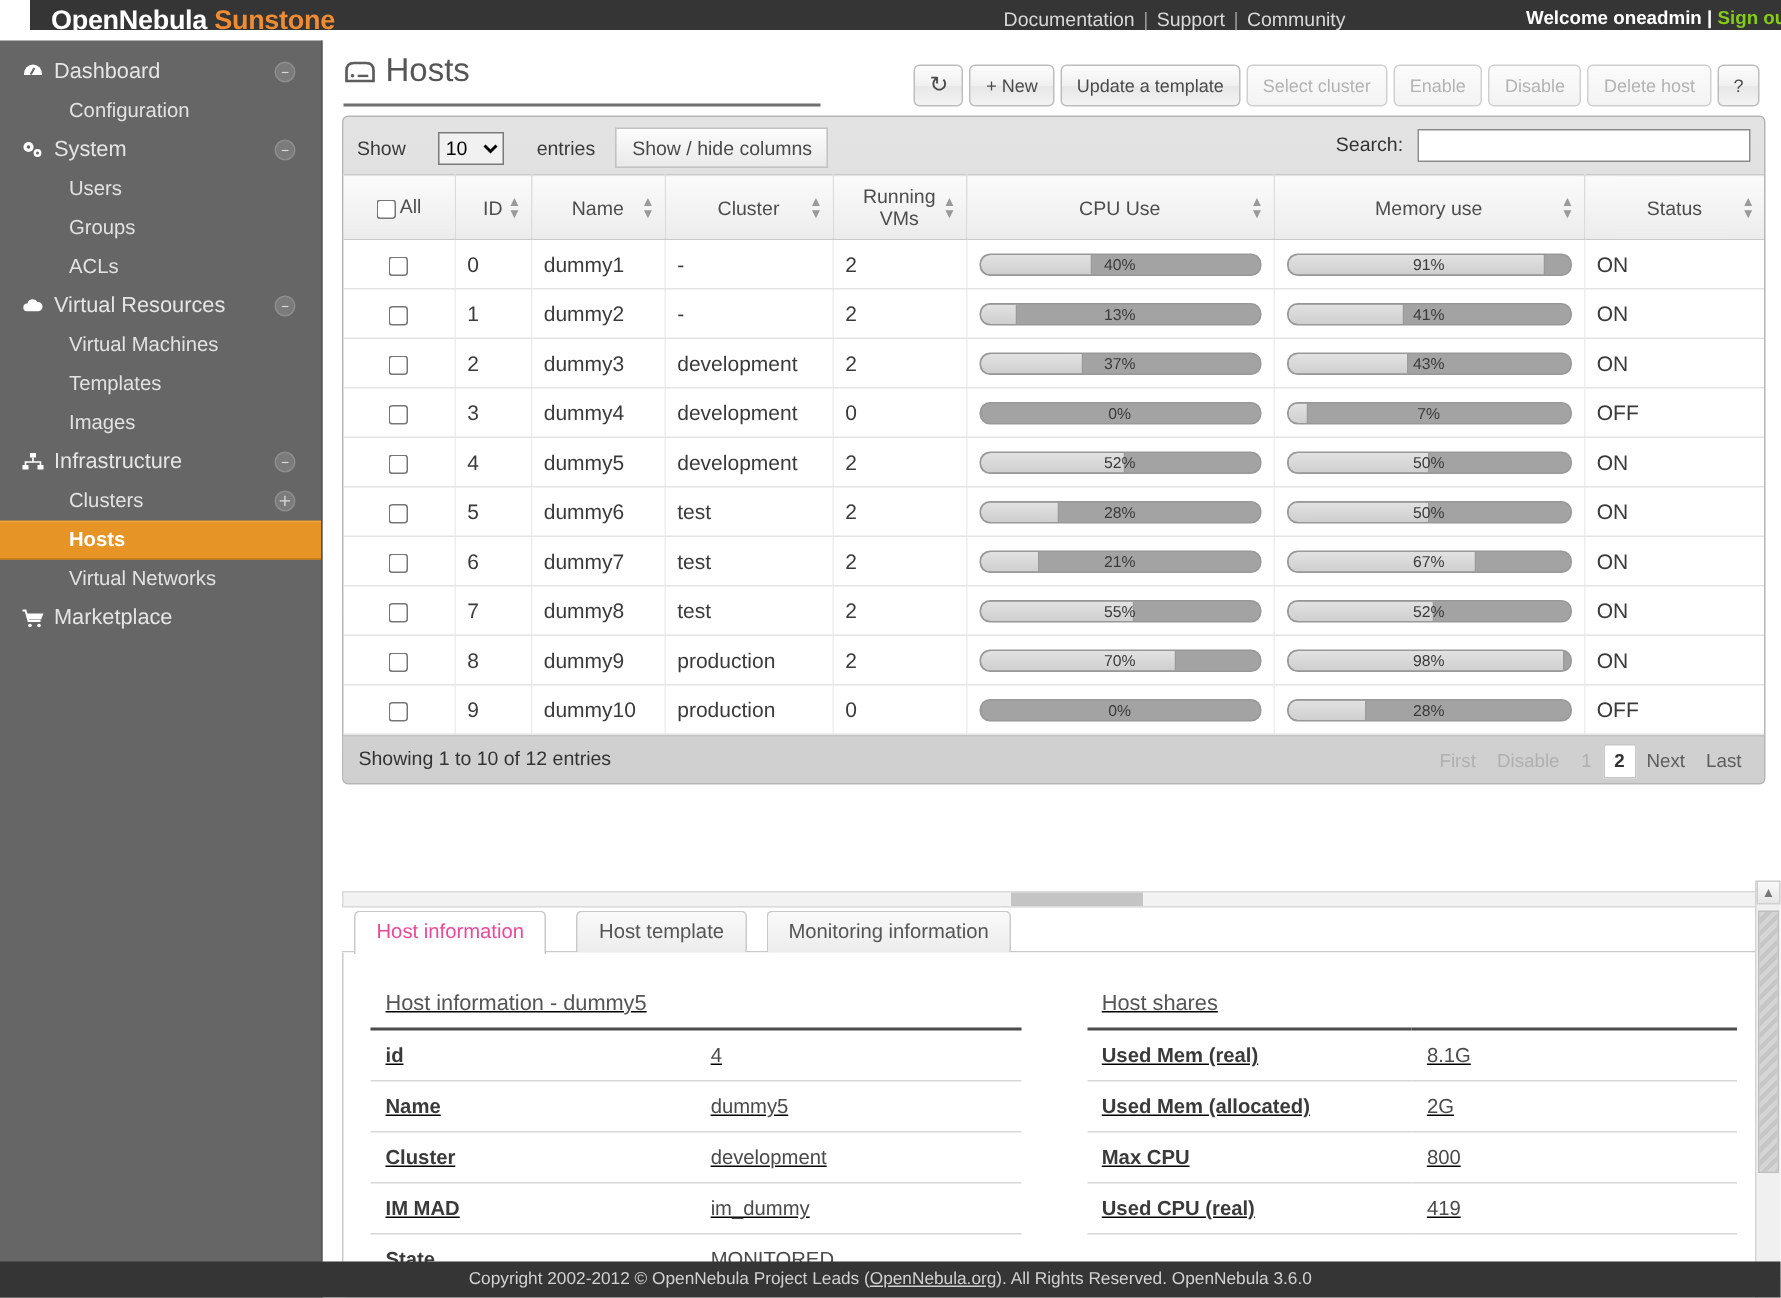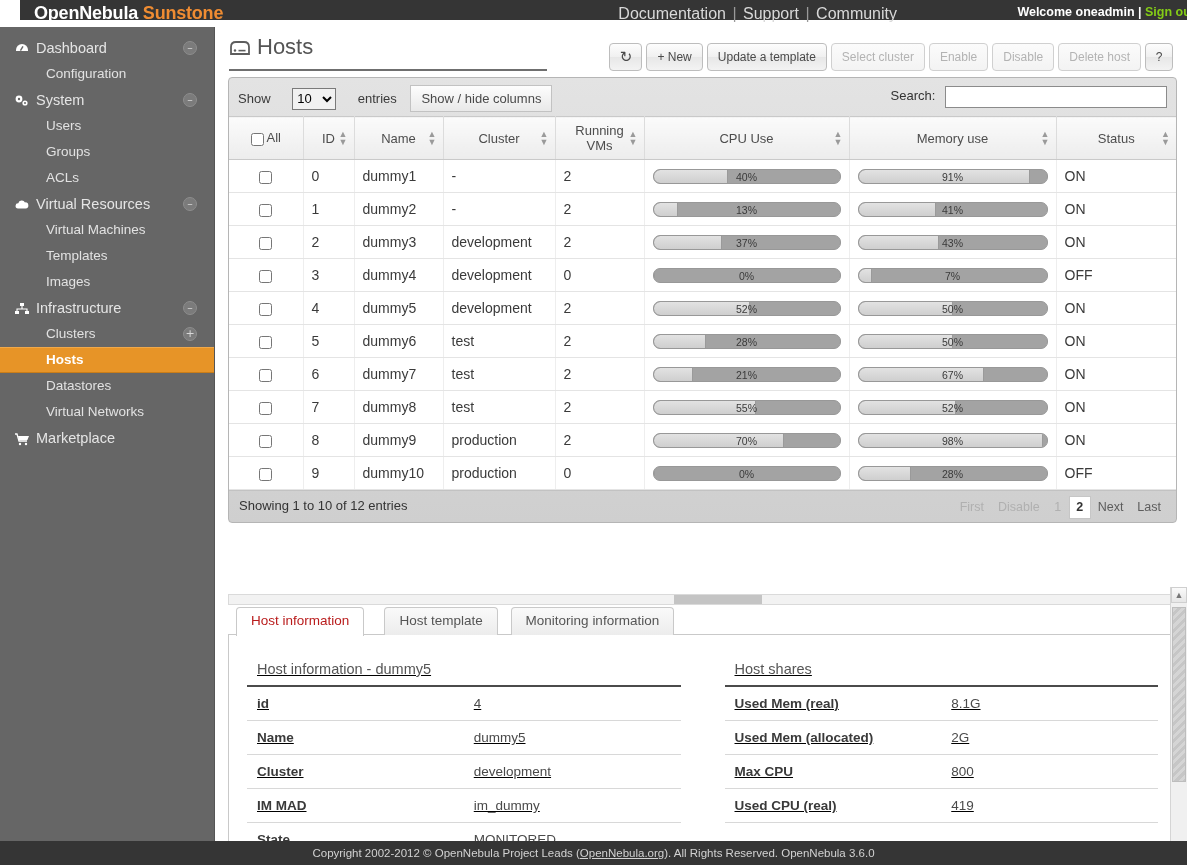--- a/index.html
+++ b/index.html
@@ -21,21 +21,21 @@
     margin-left: 20px;
   }
   .logo {
     position: absolute; left: 14px; top: 3px;
     font-size: 18px; font-weight: bold;
     letter-spacing: -0.2px;
   }
   .logo .sun { color: #ef8c32; }
   .topnav {
     position: absolute; right: 310px; top: 5px;
-    font-size: 16px; color: #d9d9d9;
+    font-size: 13px; color: #d9d9d9;
   }
   .topnav a { color: #d9d9d9; text-decoration: none; }
   .topnav .sep { color: #9a9a9a; padding: 0 2px; }
   .welcome {
     position: absolute; right: 12px; top: 5px;
     font-size: 12.5px; font-weight: bold; color: #fff;
   }
   .welcome .sep { color: #fff; }
   .welcome a { color: #84cc16; text-decoration: none; }
 
@@ -269,21 +269,21 @@
     font-size: 13.5px;
     color: #555;
     background: linear-gradient(to bottom, #fafafa, #ececec);
     border: 1px solid #c9c9c9;
     border-bottom: none;
     border-radius: 4px 4px 0 0;
     cursor: pointer;
   }
   .tab.active {
     background: #fff;
-    color: #b91c1c;
+    color: #ec4899;
     z-index: 3;
     height: 29px;
   }
   .tabs-bar {
     position: absolute; left: 0; top: 27px;
     width: 949px; height: 1px; background: #c9c9c9;
   }
   .detail-body {
     position: absolute; left: 0; top: 28px;
     width: 949px; height: 230px;
@@ -389,21 +389,20 @@
       <div class="nav-item sub"><span>Templates</span></div>
       <div class="nav-item sub"><span>Images</span></div>
       <div class="nav-item top"><span class="nav-ico"><svg width="16" height="14" viewBox="0 0 16 14">
             <rect x="6" y="1" width="4" height="3" fill="#fff"></rect>
             <rect x="1" y="9" width="4" height="3" fill="#fff"></rect>
             <rect x="11" y="9" width="4" height="3" fill="#fff"></rect>
             <path d="M8 4v3H3v2M8 7h5v2" stroke="#fff" stroke-width="1.1" fill="none"></path>
           </svg></span><span>Infrastructure</span><span class="plusminus">–</span></div>
       <div class="nav-item sub"><span>Clusters</span><span class="plusminus">+</span></div>
       <div class="nav-item sub active"><span>Hosts</span></div>
-      <div class="nav-item sub"><span>Datastores</span></div>
       <div class="nav-item sub"><span>Virtual Networks</span></div>
       <div class="nav-item top"><span class="nav-ico"><svg width="16" height="14" viewBox="0 0 16 14">
             <path d="M1 2h2l2 7h8" stroke="#fff" stroke-width="1.3" fill="none"></path>
             <path d="M4 4h11l-1.6 4H5z" fill="#fff"></path>
             <circle cx="6" cy="12" r="1.2" fill="#fff"></circle>
             <circle cx="12" cy="12" r="1.2" fill="#fff"></circle>
           </svg></span><span>Marketplace</span></div>
     </div>
 </div>
 

